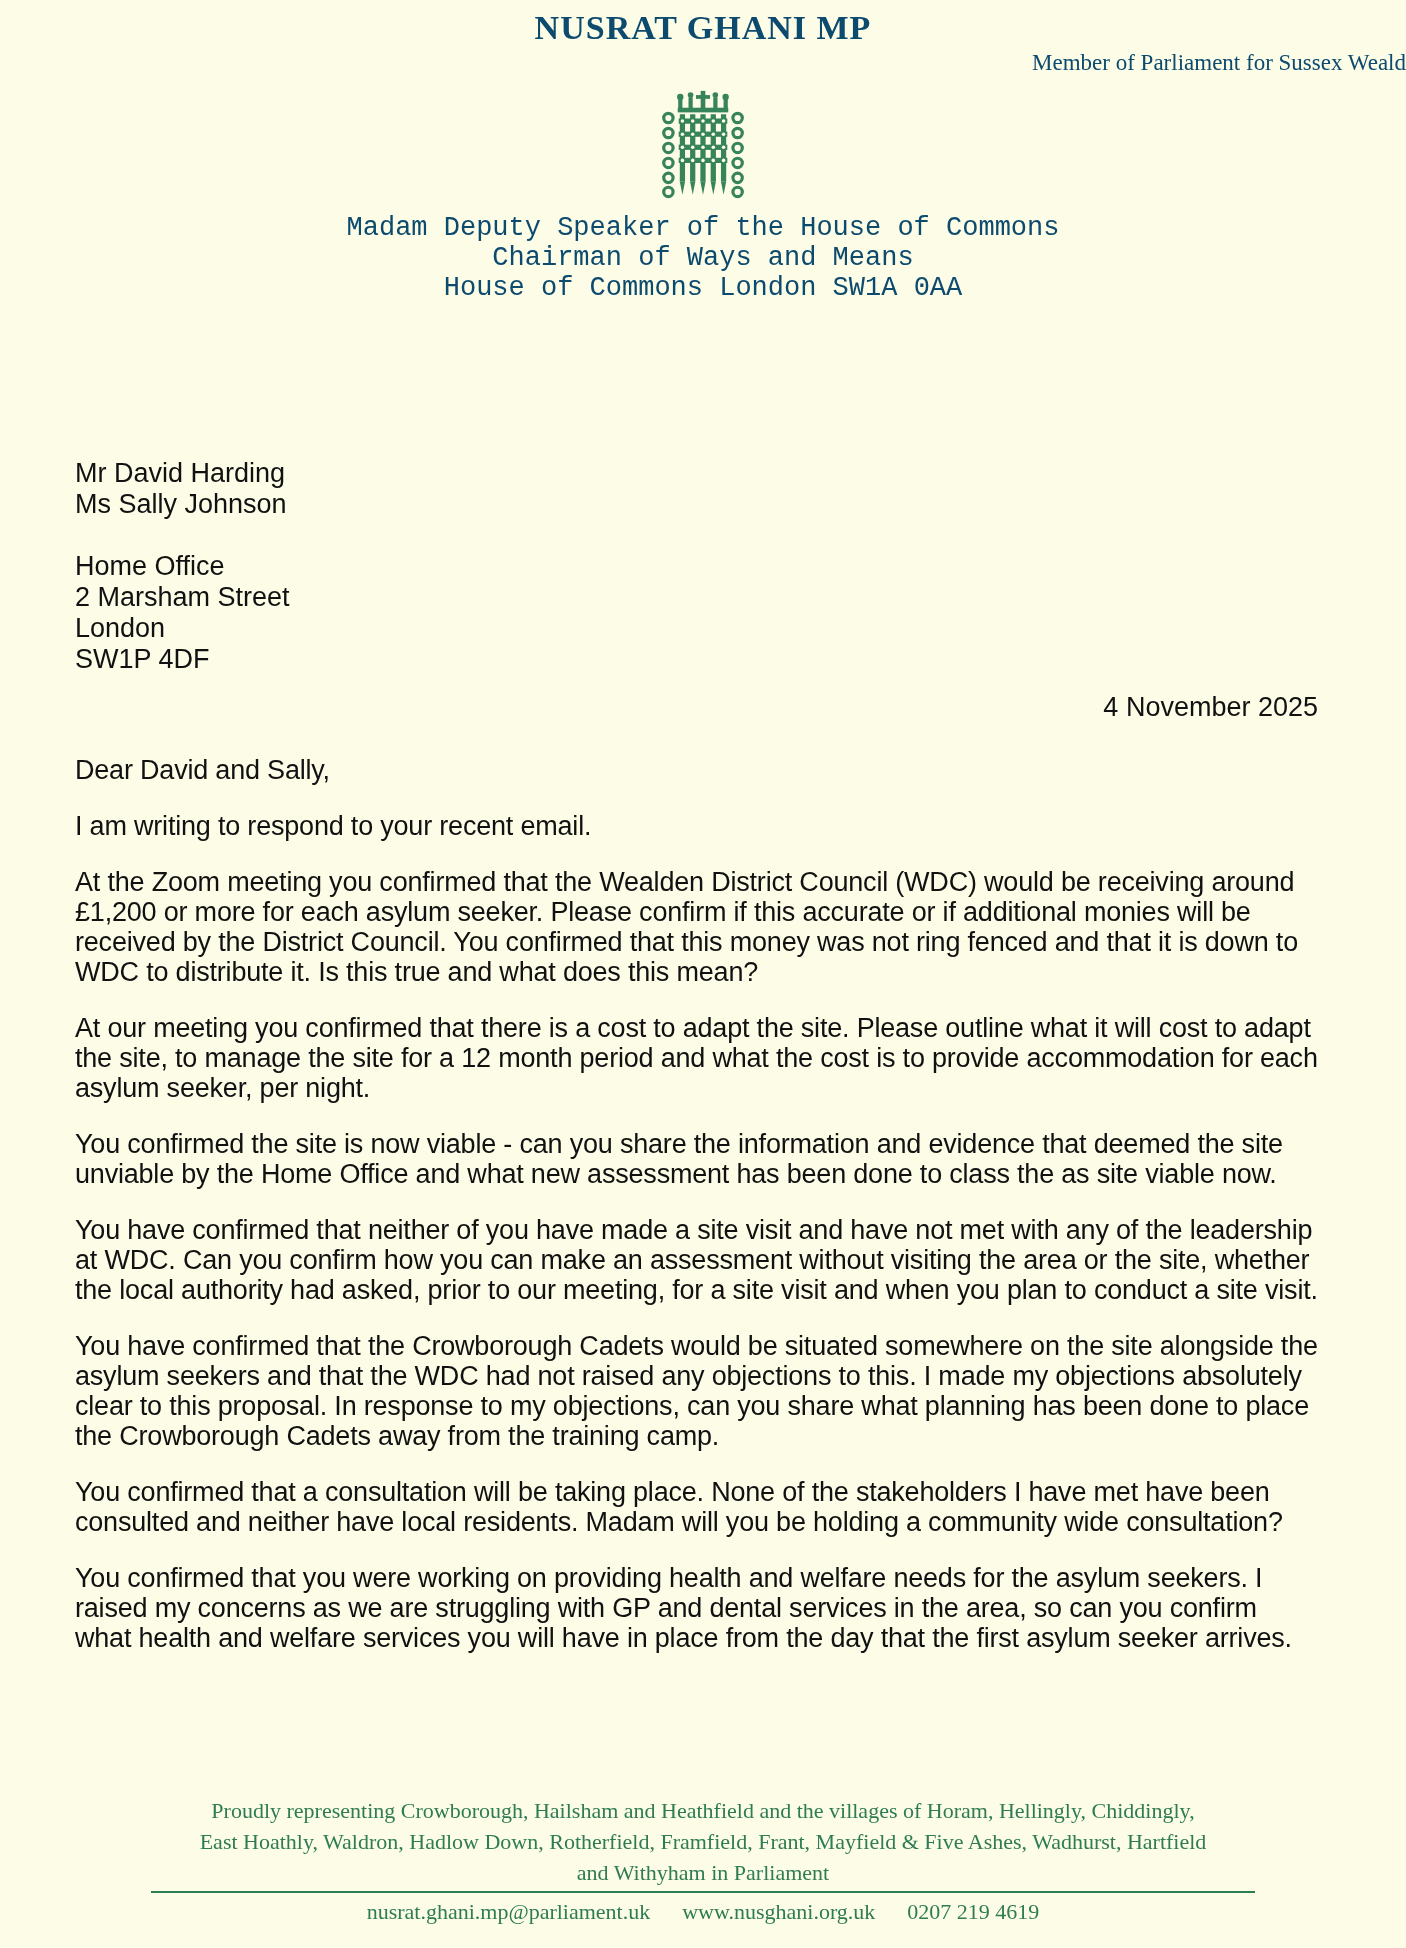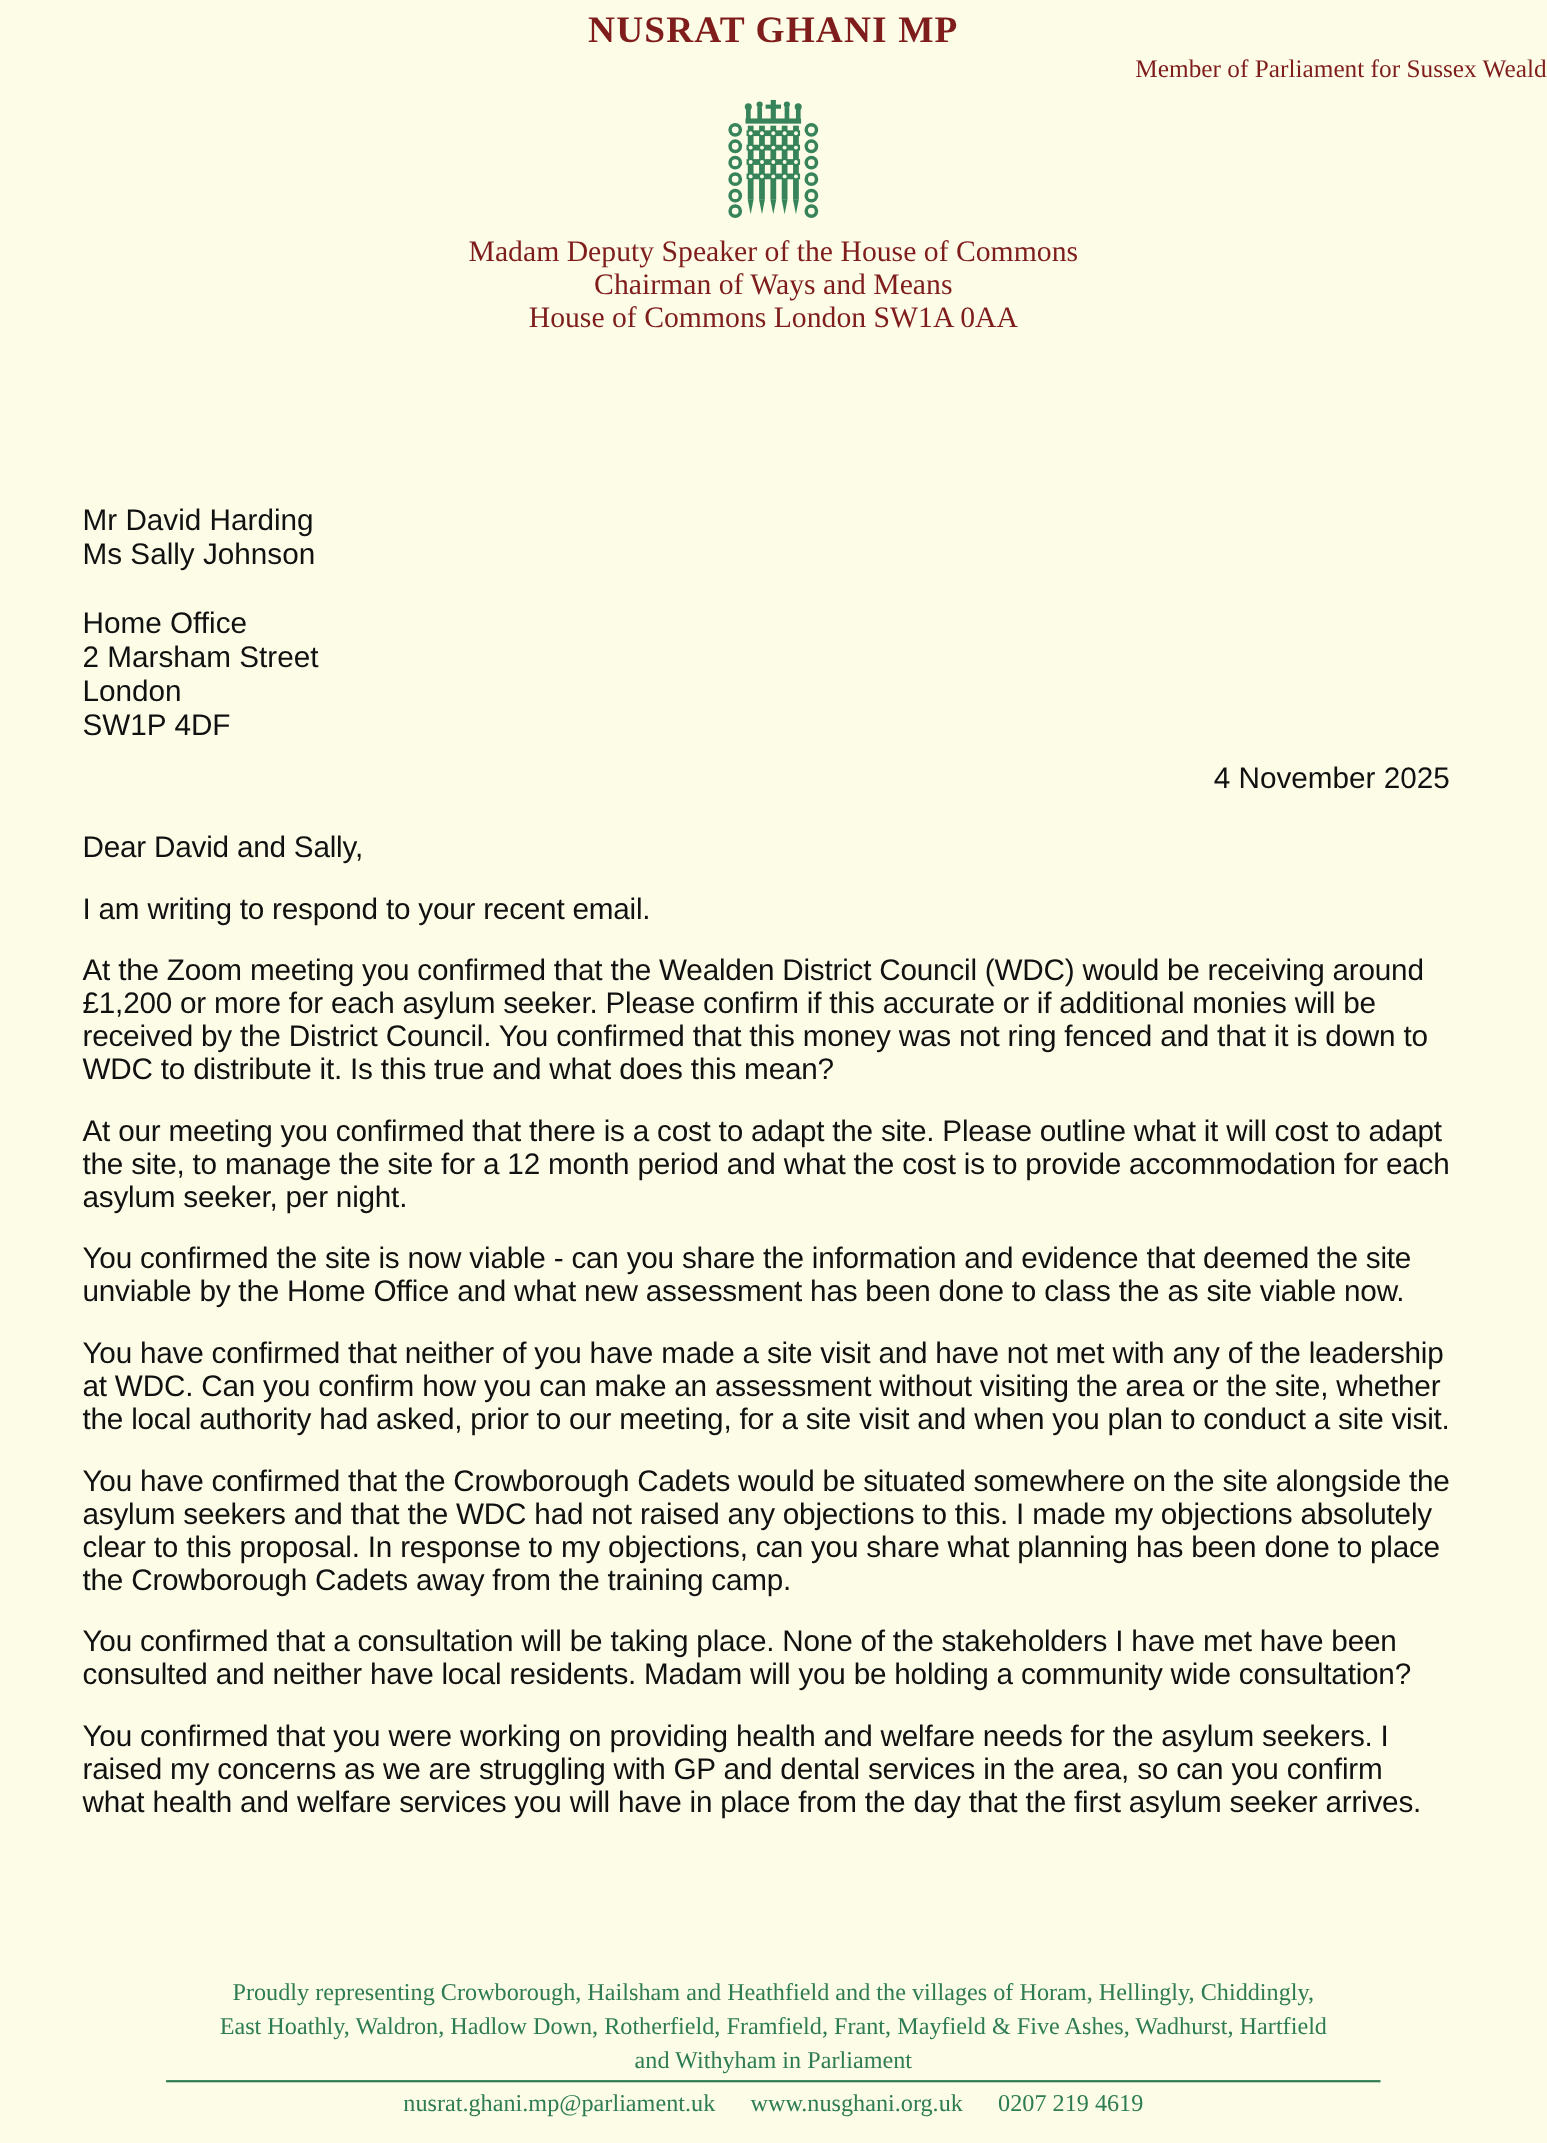--- a/index.html
+++ b/index.html
@@ -7,32 +7,32 @@
     width:1406px;height:1948px;
     background:#fcfce7;
     font-family:"Liberation Sans",sans-serif;
     color:#111;
     position:relative;
     overflow:hidden;
   }
   .page{position:absolute;inset:0;}
 
   
-  .letterhead{position:absolute;top:10px;left:0;width:100%;text-align:center;color:#7f1d1d;}
+  .letterhead{position:absolute;top:10px;left:0;width:100%;text-align:center;color:#0c4a6e;}
   .lh-name{
     font-family:"Liberation Serif",serif;font-weight:bold;
     font-size:34px;letter-spacing:1px;line-height:36px;
   }
   .lh-sub{
     font-family:"Liberation Serif",serif;
     font-size:23px;line-height:28px;margin-top:3px;text-align:right;
   }
   .crest{display:block;margin:12px auto 6px auto;}
   .lh-addr{
-    font-family:Liberation Serif, serif;
+    font-family:Liberation Mono, monospace;
     font-size:27px;line-height:30px;margin-top:8px;
   }
 
   
   .recipient{
     position:absolute;top:458px;left:75px;
     font-size:27px;line-height:31px;
   }
   .recipient .gap{height:31px;}
 

